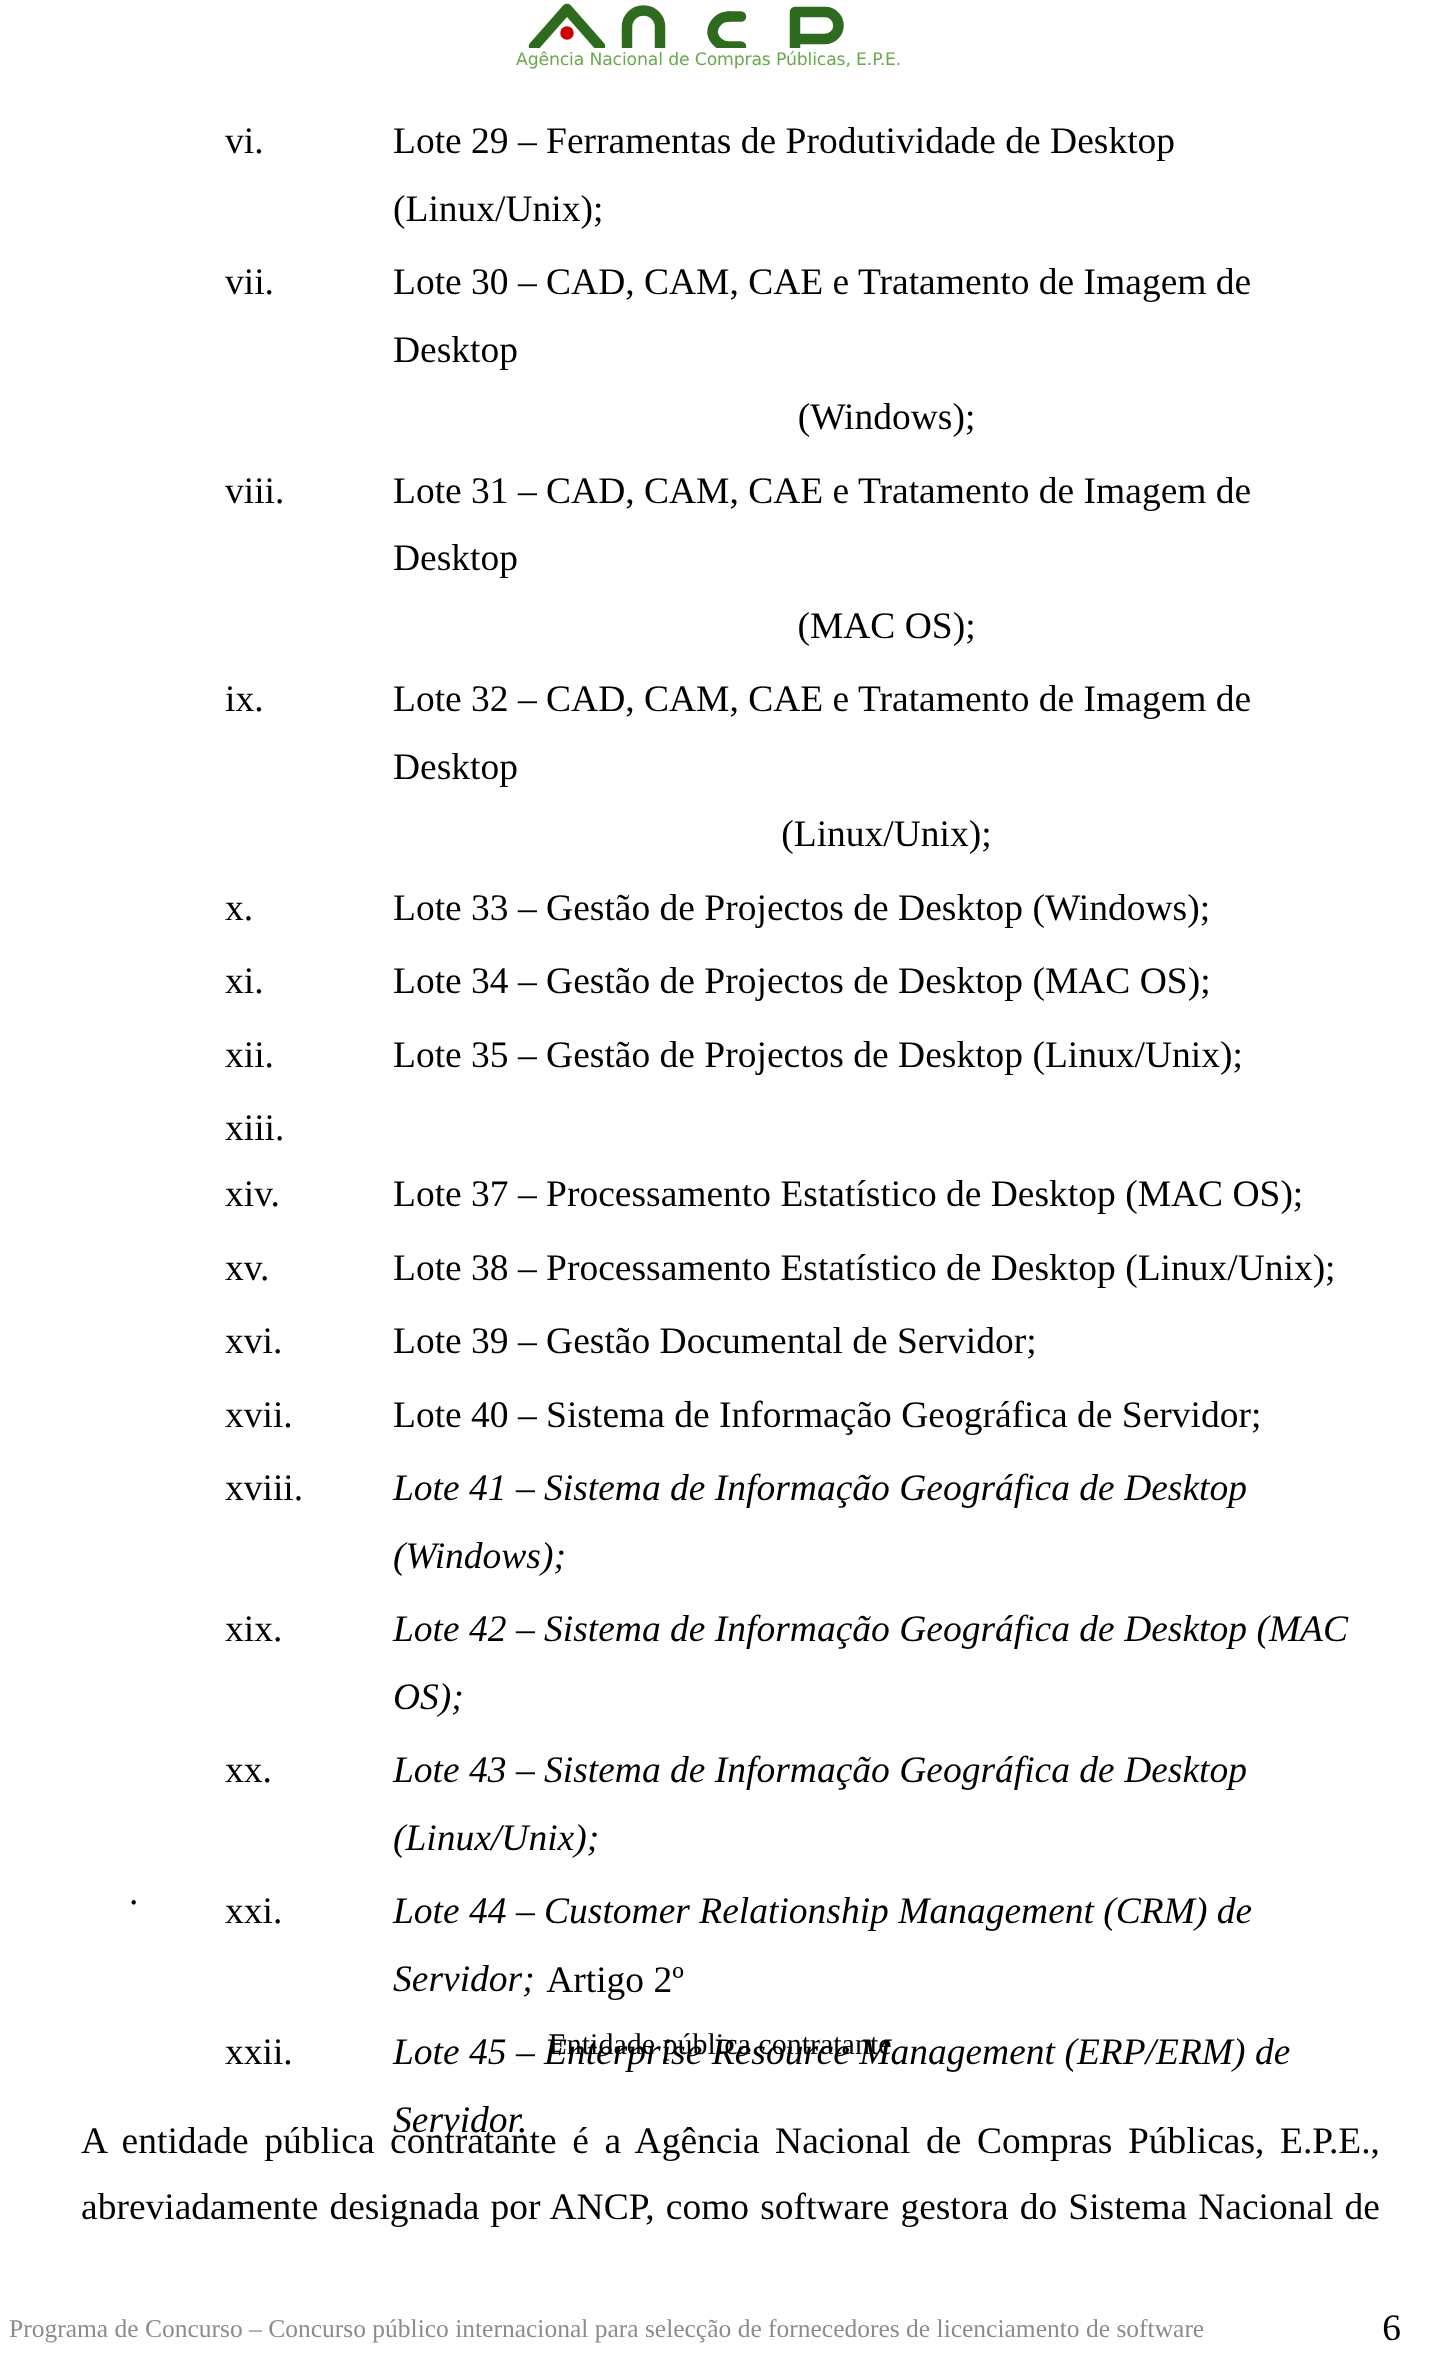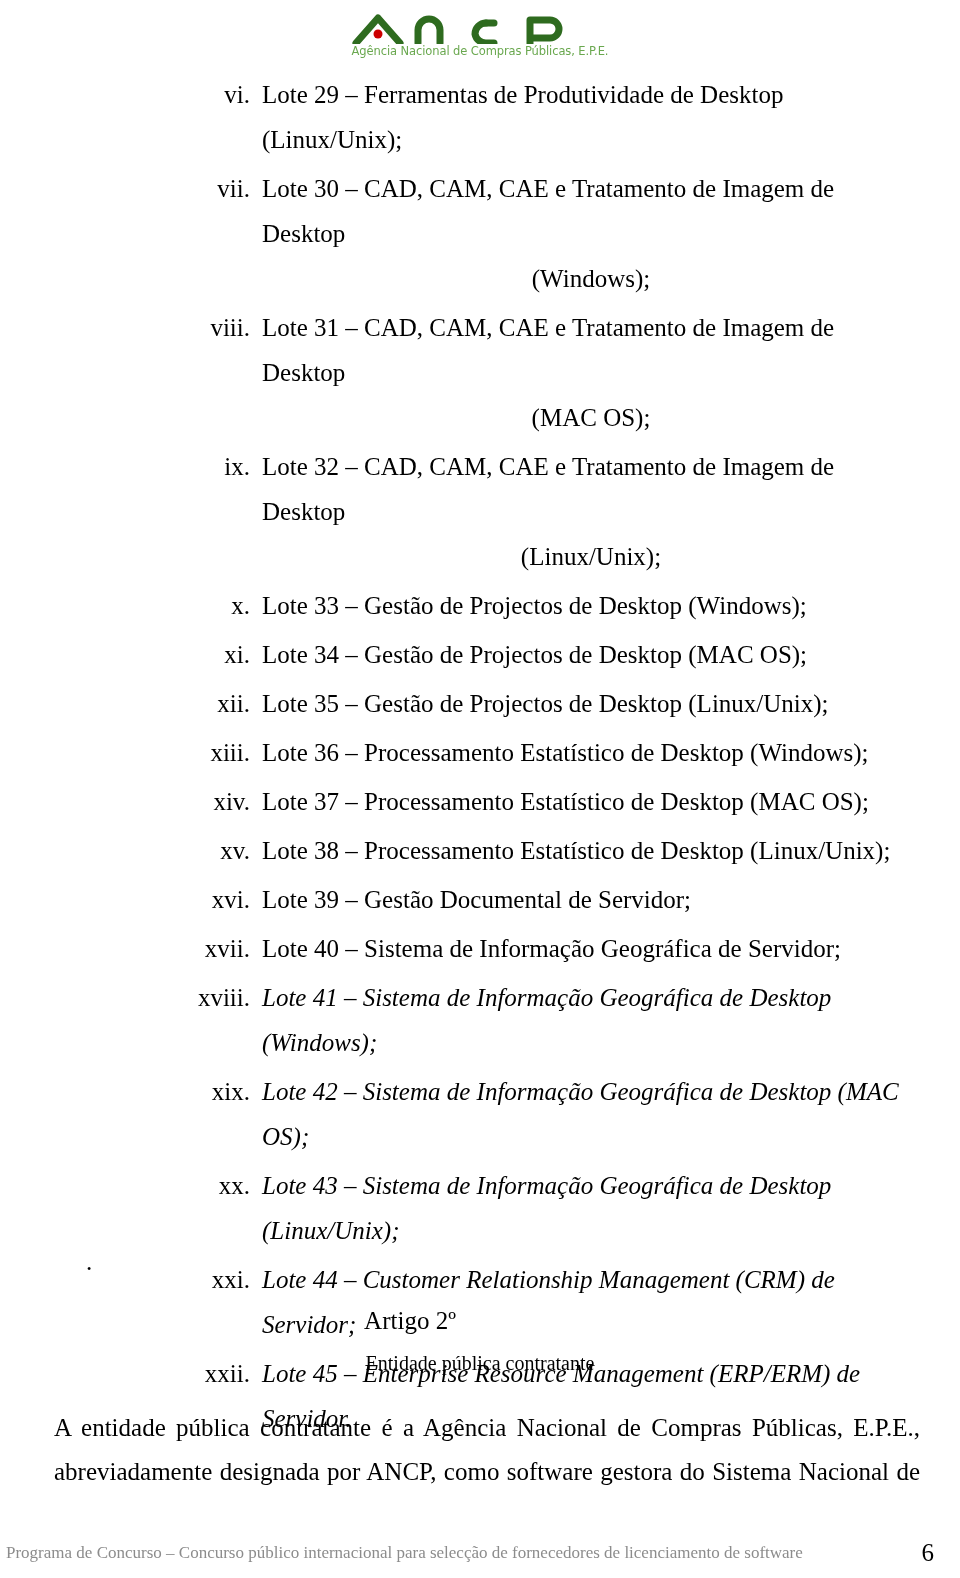--- a/index.html
+++ b/index.html
@@ -21,23 +21,22 @@
   .page-header {
     position: absolute;
     top: 0;
     left: 0;
     width: 960px;
     height: 62px;
   }
   .logo-block {
     position: absolute;
     left: 344px;
-    top: 14px;
+    top: 2px;
     width: 272px;
-    text-align: center;
     line-height: 1;
   }
   .logo-mark {
     display: block;
     width: 272px;
     height: 30px;
   }
   .logo-tagline {
     display: block;
     margin-top: 2px;
@@ -58,21 +57,21 @@
   .lot-item {
     position: relative;
     min-height: 40px;
     margin-bottom: 4px;
   }
   .lot-marker {
     position: absolute;
     left: 150px;
     top: 0;
     width: 100px;
-    text-align: right;
+    text-align: left;
     font-size: 25px;
     line-height: 45px;
     white-space: nowrap;
   }
   .lot-text {
     margin-left: 262px;
     margin-right: 40px;
     font-size: 25px;
     line-height: 45px;
     text-align: left;
@@ -234,23 +233,20 @@
 
   <div class="lot-item">
     <span class="lot-marker">xii.</span>
     <div class="lot-text">
       <span>Lote 35 – Gestão de Projectos de Desktop (Linux/Unix);</span>
     </div>
   </div>
 
   <div class="lot-item">
     <span class="lot-marker">xiii.</span>
-    <div class="lot-text">
-      <span>Lote 36 – Processamento Estatístico de Desktop (Windows);</span>
-    </div>
   </div>
 
   <div class="lot-item">
     <span class="lot-marker">xiv.</span>
     <div class="lot-text">
       <span>Lote 37 – Processamento Estatístico de Desktop (MAC OS);</span>
     </div>
   </div>
 
   <div class="lot-item">

